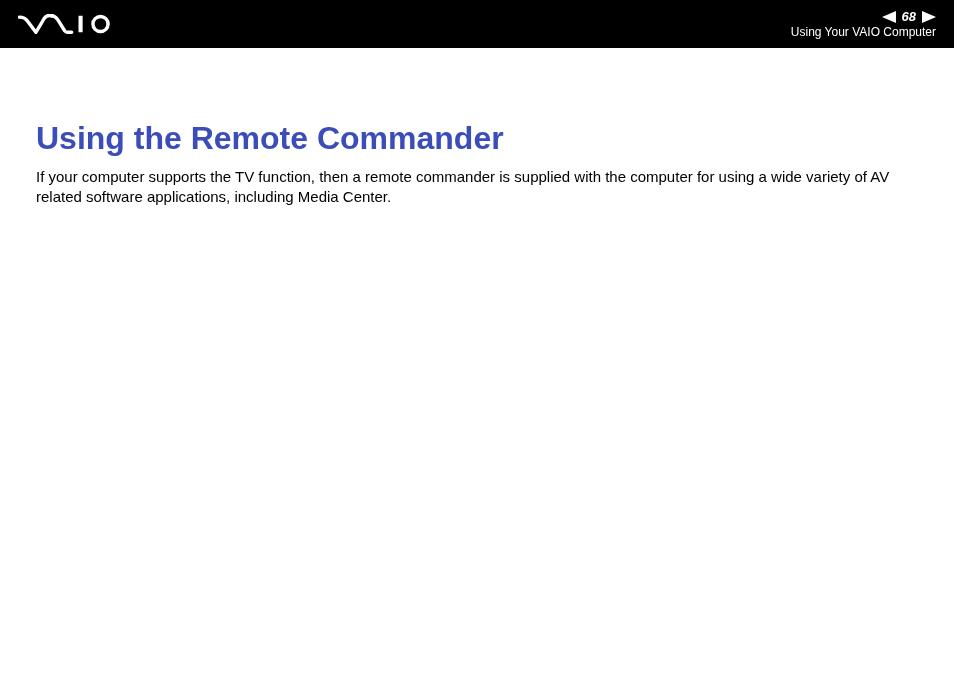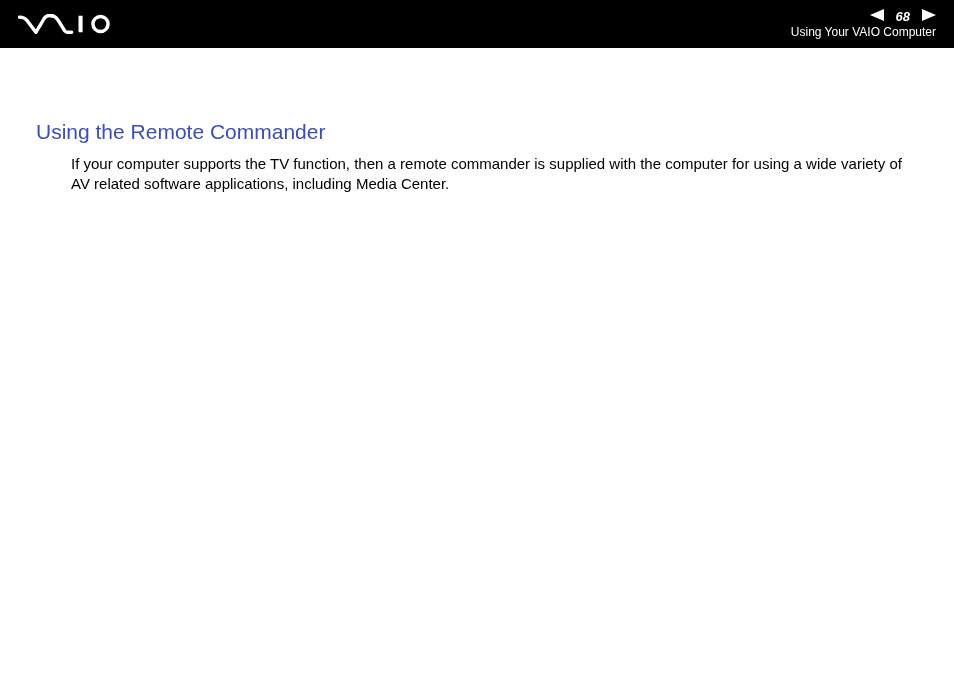--- a/index.html
+++ b/index.html
@@ -35,22 +35,22 @@
     .header-right {
       display: flex;
       flex-direction: column;
       align-items: flex-end;
       justify-content: center;
       color: #ffffff;
       height: 100%;
     }
     .page-nav {
       display: flex;
-      align-items: flex-start;
-      gap: 12px;
+      align-items: center;
+      gap: 6px;
       font-style: italic;
       font-weight: bold;
       font-size: 13px;
       margin-bottom: 1px;
     }
     .nav-arrow {
       display: inline-flex;
       align-items: center;
     }
     .nav-arrow svg {
@@ -58,29 +58,28 @@
     }
     .section-name {
       font-size: 12px;
       font-weight: normal;
     }
     .content {
       padding: 72px 36px 0 36px;
     }
     .heading {
       color: #3b4db8;
-      font-size: 21px;
-      font-weight: normal;
+      font-size: 32px;
+      font-weight: bold;
       margin-bottom: 10px;
     }
     .body-text {
       color: #000000;
       font-size: 15px;
       line-height: 1.35;
-      margin-left: 35px;
     }
   </style>
 </head>
 <body>
 
 <div class="header">
   <div class="logo">
     <svg viewBox="0 0 160 28" width="110" height="20" xmlns="http://www.w3.org/2000/svg">
       <path d="M 2 4 Q 10 4 14 10 L 26 26 Q 30 20 38 6 Q 42 0 50 2" stroke="#ffffff" stroke-width="5" fill="none" stroke-linecap="round"></path>
       <path d="M 48 2 Q 54 2 58 8 L 68 24 Q 70 26 72 26 L 78 26" stroke="#ffffff" stroke-width="5" fill="none" stroke-linecap="round"></path>

